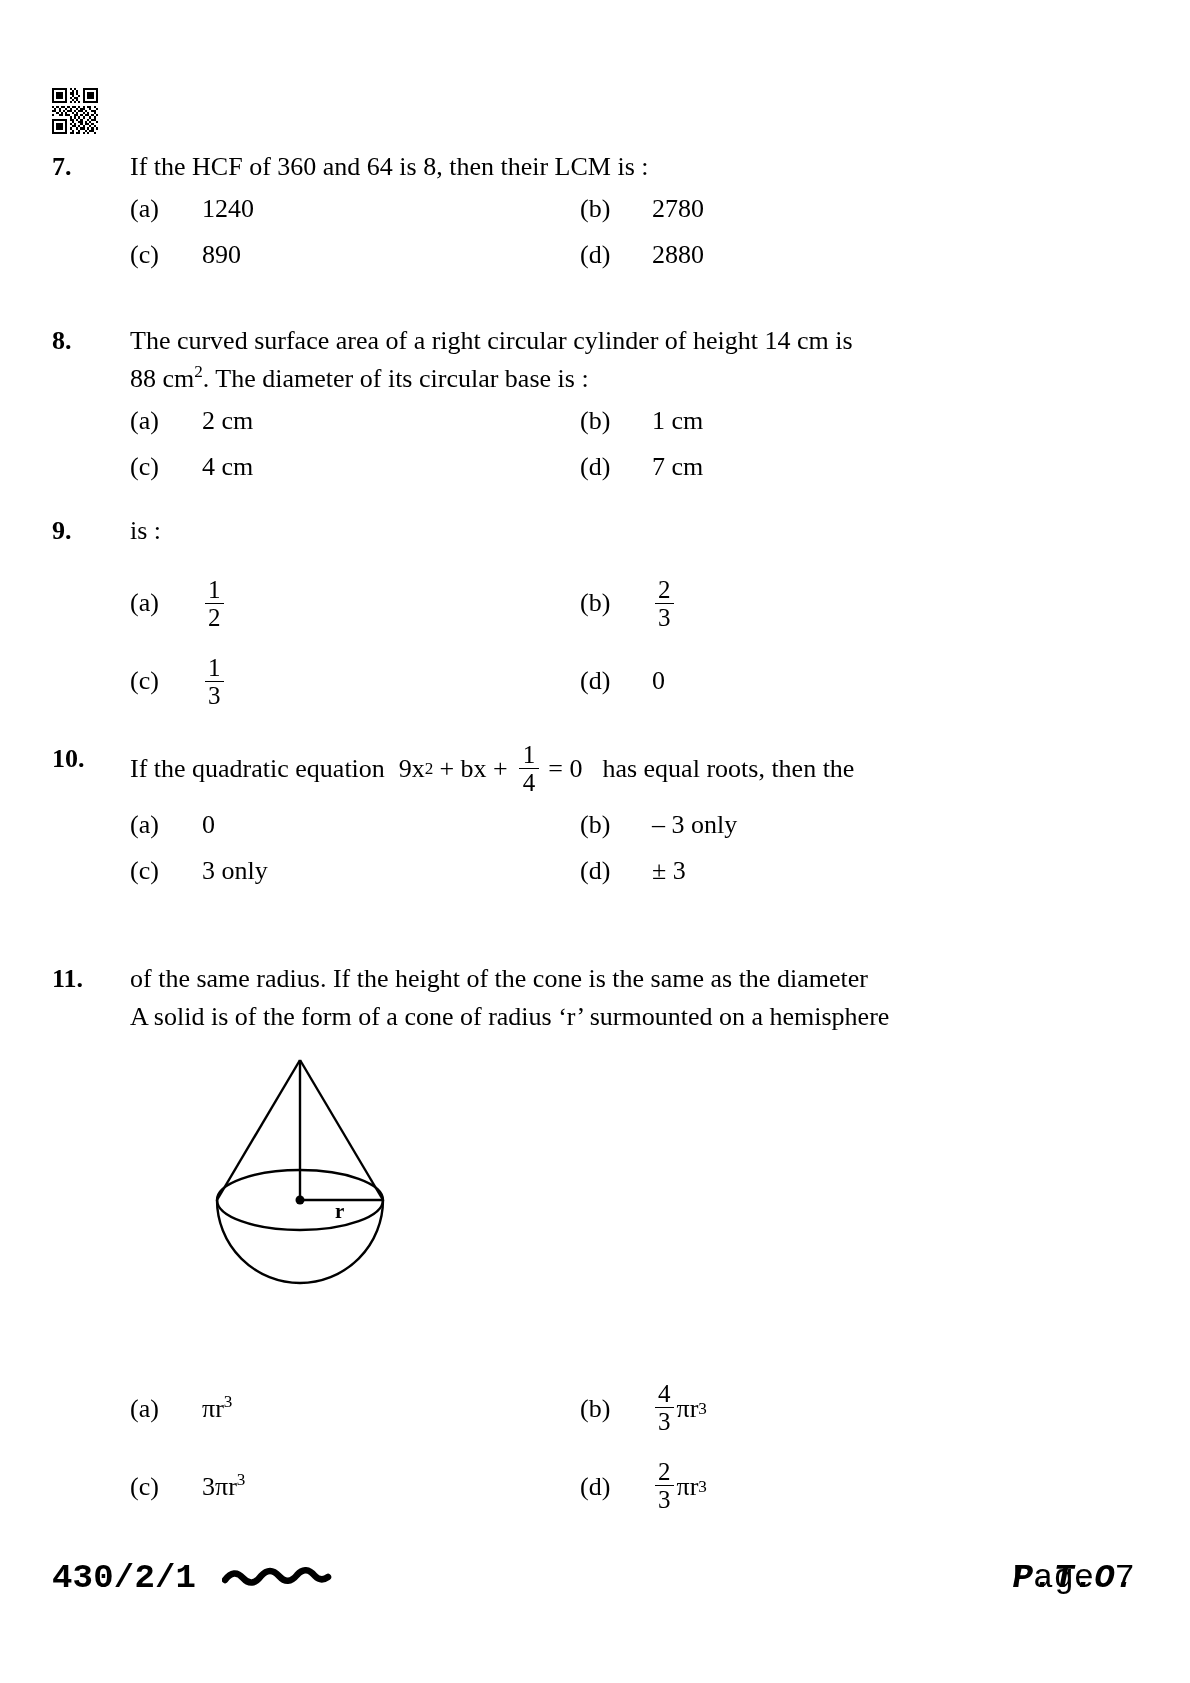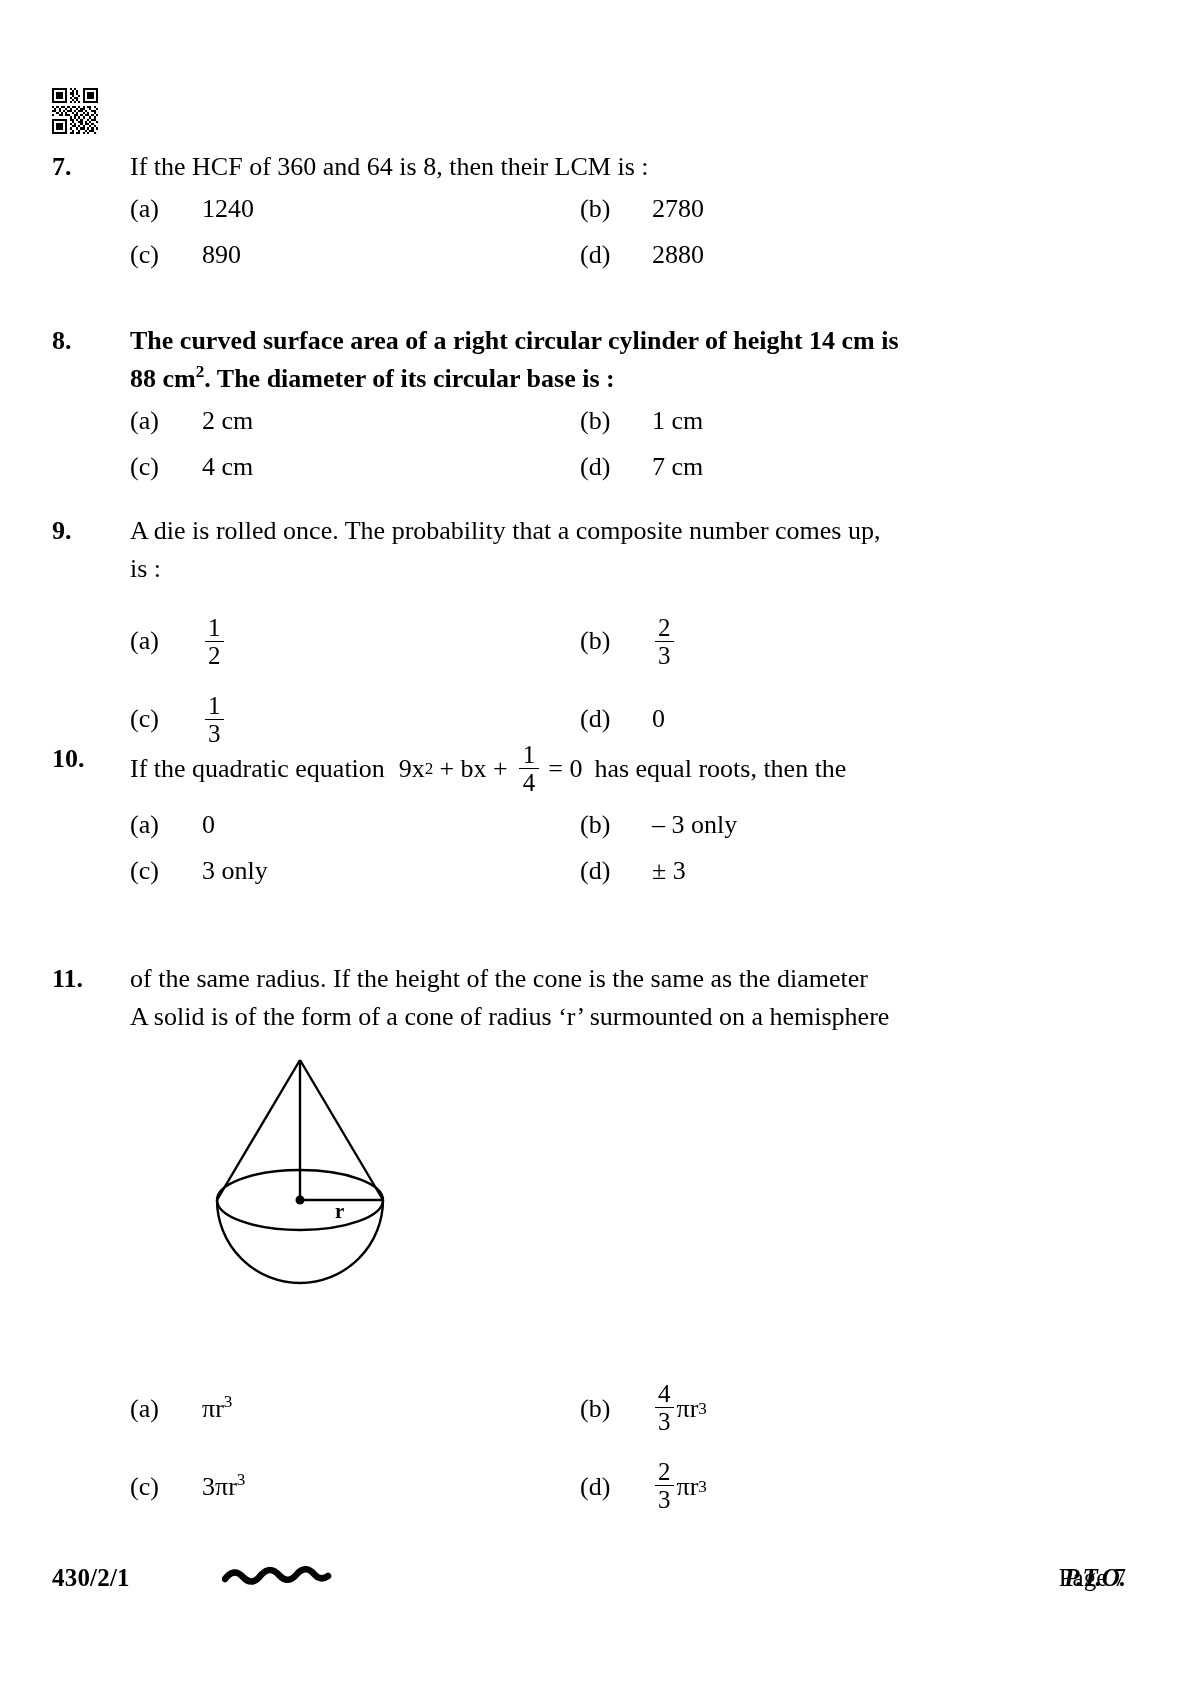--- a/index.html
+++ b/index.html
@@ -125,25 +125,26 @@
     top: 1052px;
     width: 250px;
     height: 245px;
   }
   .figure svg { display: block; }
 
   
   .footer {
     position: absolute;
     left: 52px;
-    right: 64px;
+    right: 55px;
     bottom: 88px;
     height: 34px;
-    font-size: 25px;
+    font-size: 34px;
     line-height: 34px;
+    font-family: Liberation Mono, monospace;
   }
   .footer .code {
     position: absolute; left: 0; top: 0;
     font-weight: bold;
     letter-spacing: 0.2px;
   }
   .footer .squiggle {
     position: absolute; left: 170px; top: 2px;
   }
   .footer .pageno {
@@ -306,21 +307,21 @@
           <span class="opt-key">(d)</span>
           <span class="opt-val">2880</span>
         </div>
       </div>
     </div>
   </div>
 
   <div class="q" style="top:322px;">
     <div class="q-head">
       <div class="q-num">8.</div>
-      <div style="flex:1 1 auto;font-weight:bold;">
+      <div style="flex:1 1 auto;">
         <div class="q-text" style="text-align:justify;">The curved surface area of a right circular cylinder of height 14 cm is</div>
         <div class="q-text nojust"><span>88 cm</span><sup>2</sup><span>. The diameter of its circular base is :</span></div>
       </div>
     </div>
     <div class="opts">
       <div class="opt-row">
         <div class="opt col-a">
           <span class="opt-key">(a)</span>
           <span class="opt-val">2 cm</span>
         </div>
@@ -339,21 +340,20 @@
           <span class="opt-val">7 cm</span>
         </div>
       </div>
     </div>
   </div>
 
   <div class="q" style="top:512px;">
     <div class="q-head">
       <div class="q-num">9.</div>
       <div style="flex:1 1 auto;">
-        <div class="q-text" style="text-align:justify;">A die is rolled once. The probability that a composite number comes up,</div>
         <div class="q-text nojust">is :</div>
       </div>
     </div>
     <div class="opts" style="margin-top:14px;">
       <div class="opt-row tall">
         <div class="opt col-a">
           <span class="opt-key">(a)</span>
           <span class="opt-val">
             <span class="frac">
               <span class="num">1</span>
@@ -398,21 +398,21 @@
           <span style="display:inline-flex;align-items:center;margin-left:14px;justify-content:space-between;">
             <span>9x</span>
               <sup>2</sup>
             <span style="margin:0 6px;">+ bx +</span>
             <span class="frac-inline">
               <span class="num">1</span>
               <span class="den">4</span>
             </span>
             <span style="margin-left:4px;">= 0</span>
           </span>
-          <span style="margin-left:12px;">has equal roots, then the</span>
+          <span style="margin-left:20px;">has equal roots, then the</span>
         </div>
       </div>
     </div>
     <div class="opts" style="margin-top:4px;">
       <div class="opt-row">
         <div class="opt col-a">
           <span class="opt-key">(a)</span>
           <span class="opt-val">0</span>
         </div>
         <div class="opt col-b">

